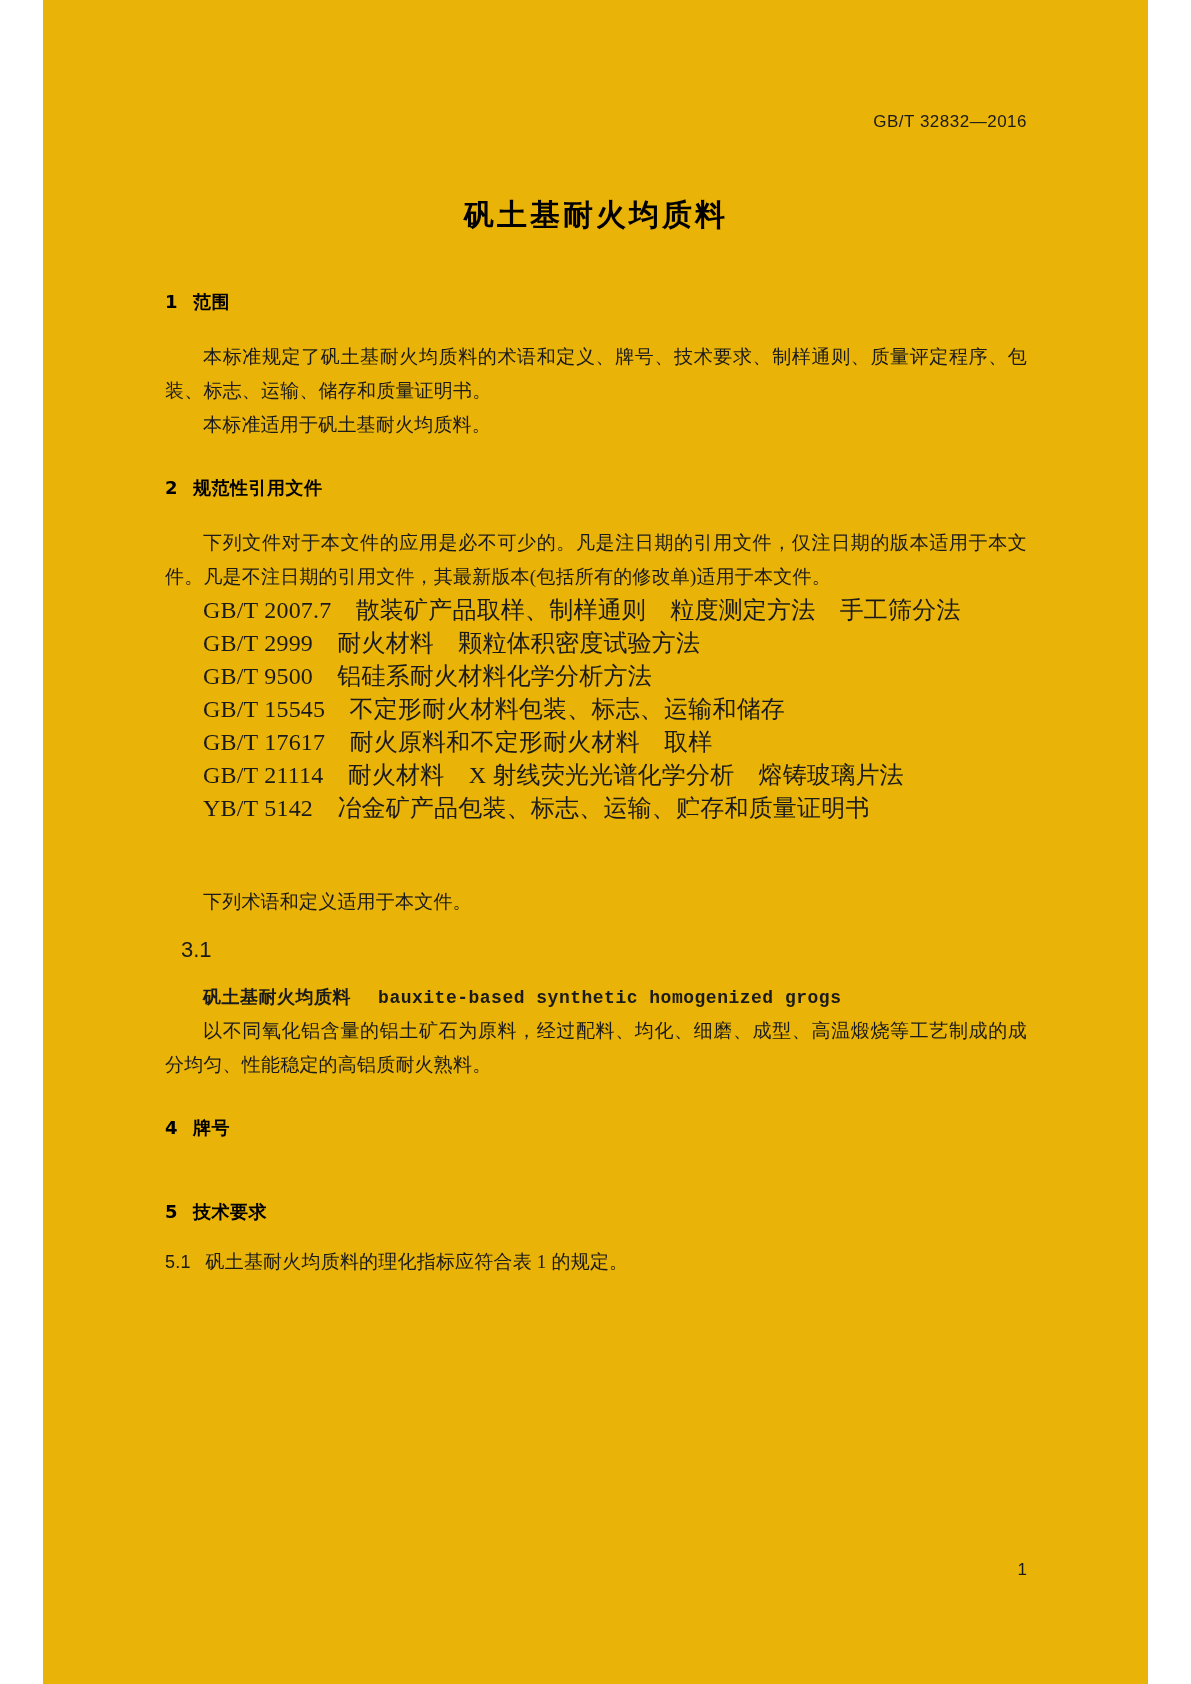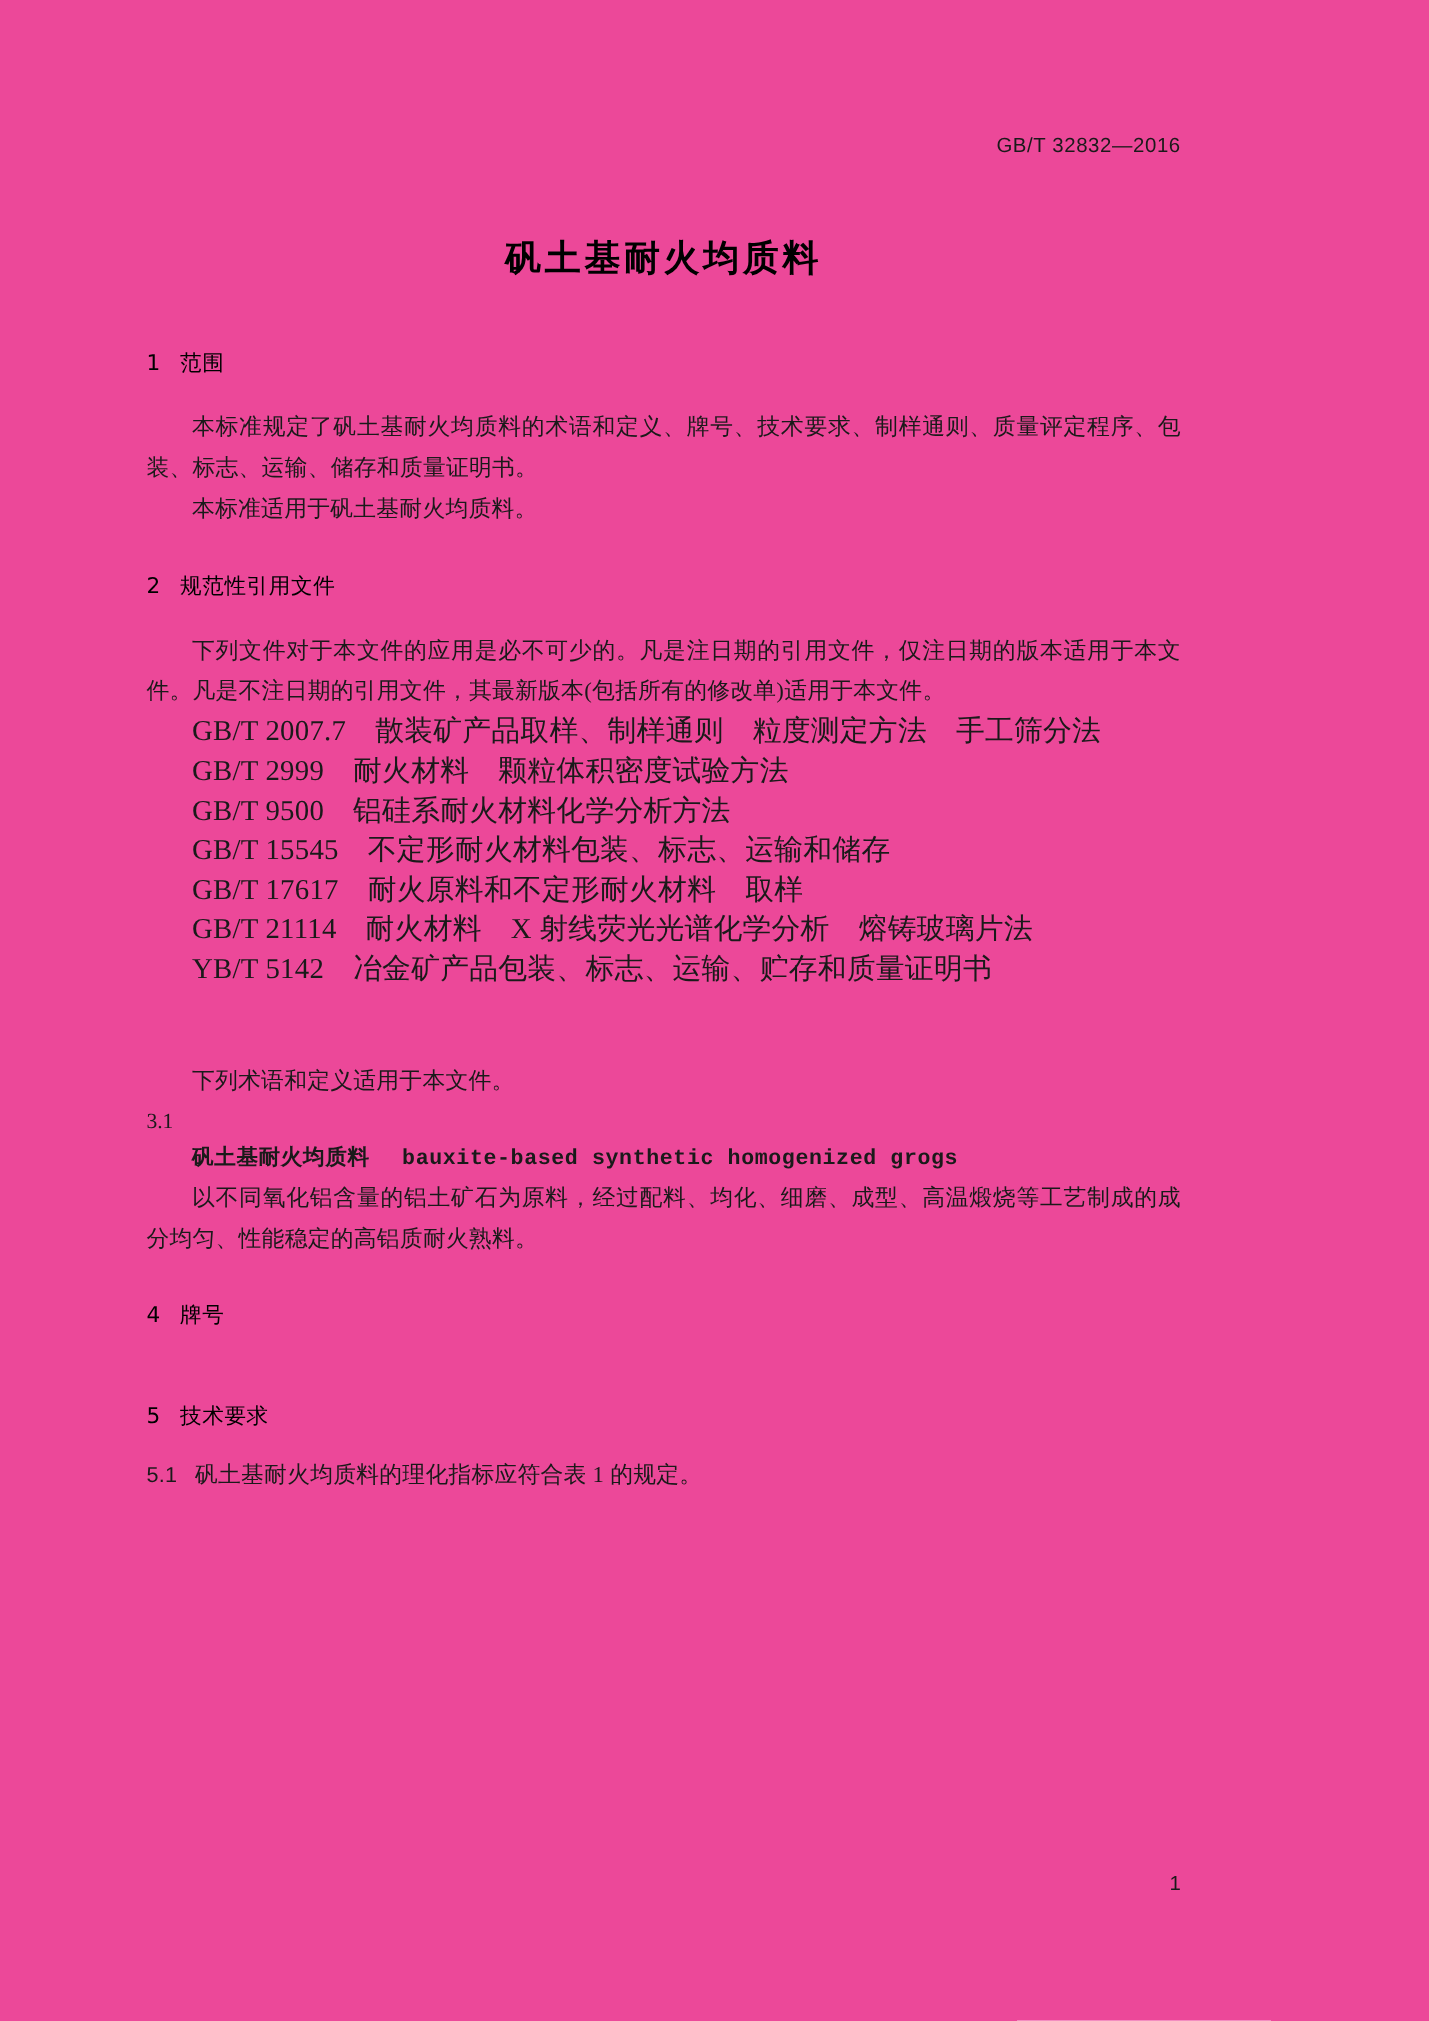--- a/index.html
+++ b/index.html
@@ -2,24 +2,24 @@
 <html><head>
 <meta charset="utf-8">
 <style>
   html, body {
     margin: 0;
     padding: 0;
     background: #ffffff;
   }
   .page {
     position: relative;
-    width: 1191px;
+    width: 1105px;
     height: 1684px;
     margin: 0 auto;
-    background: #ec4899;
+    background: #eab308;
     font-family: "Liberation Serif", "DejaVu Serif", serif;
     color: #1a1a1a;
     box-sizing: border-box;
   }
   .content {
     position: absolute;
     left: 122px;
     top: 0;
     width: 862px;
   }
@@ -46,21 +46,21 @@
     color: #000;
   }
   .body {
     position: absolute;
     left: 0;
     top: 290px;
     width: 862px;
   }
   .sec-head {
     font-family: "DejaVu Sans", "Liberation Sans", sans-serif;
-    font-weight: normal;
+    font-weight: bold;
     font-size: 18px;
     color: #000;
     margin: 0;
     letter-spacing: 0.5px;
   }
   .sec-head .num {
     display: inline-block;
     width: 28px;
   }
   .para {
@@ -72,23 +72,23 @@
     letter-spacing: 0.2px;
   }
   .ref-line {
     font-size: 24px;
     line-height: 33px;
     margin: 0;
     padding-left: 38px;
     letter-spacing: 0.2px;
   }
   .clause-num {
-    font-size: 18px;
-    font-family: Liberation Serif, serif;
-    margin: 0;
+    font-size: 22px;
+    font-family: Liberation Sans, sans-serif;
+    margin: 16px;
     line-height: 30px;
   }
   .term-line {
     font-family: "DejaVu Sans", "Liberation Sans", sans-serif;
     font-weight: bold;
     font-size: 18px;
     margin: 0;
     padding-left: 38px;
     line-height: 32px;
     letter-spacing: 0.5px;

